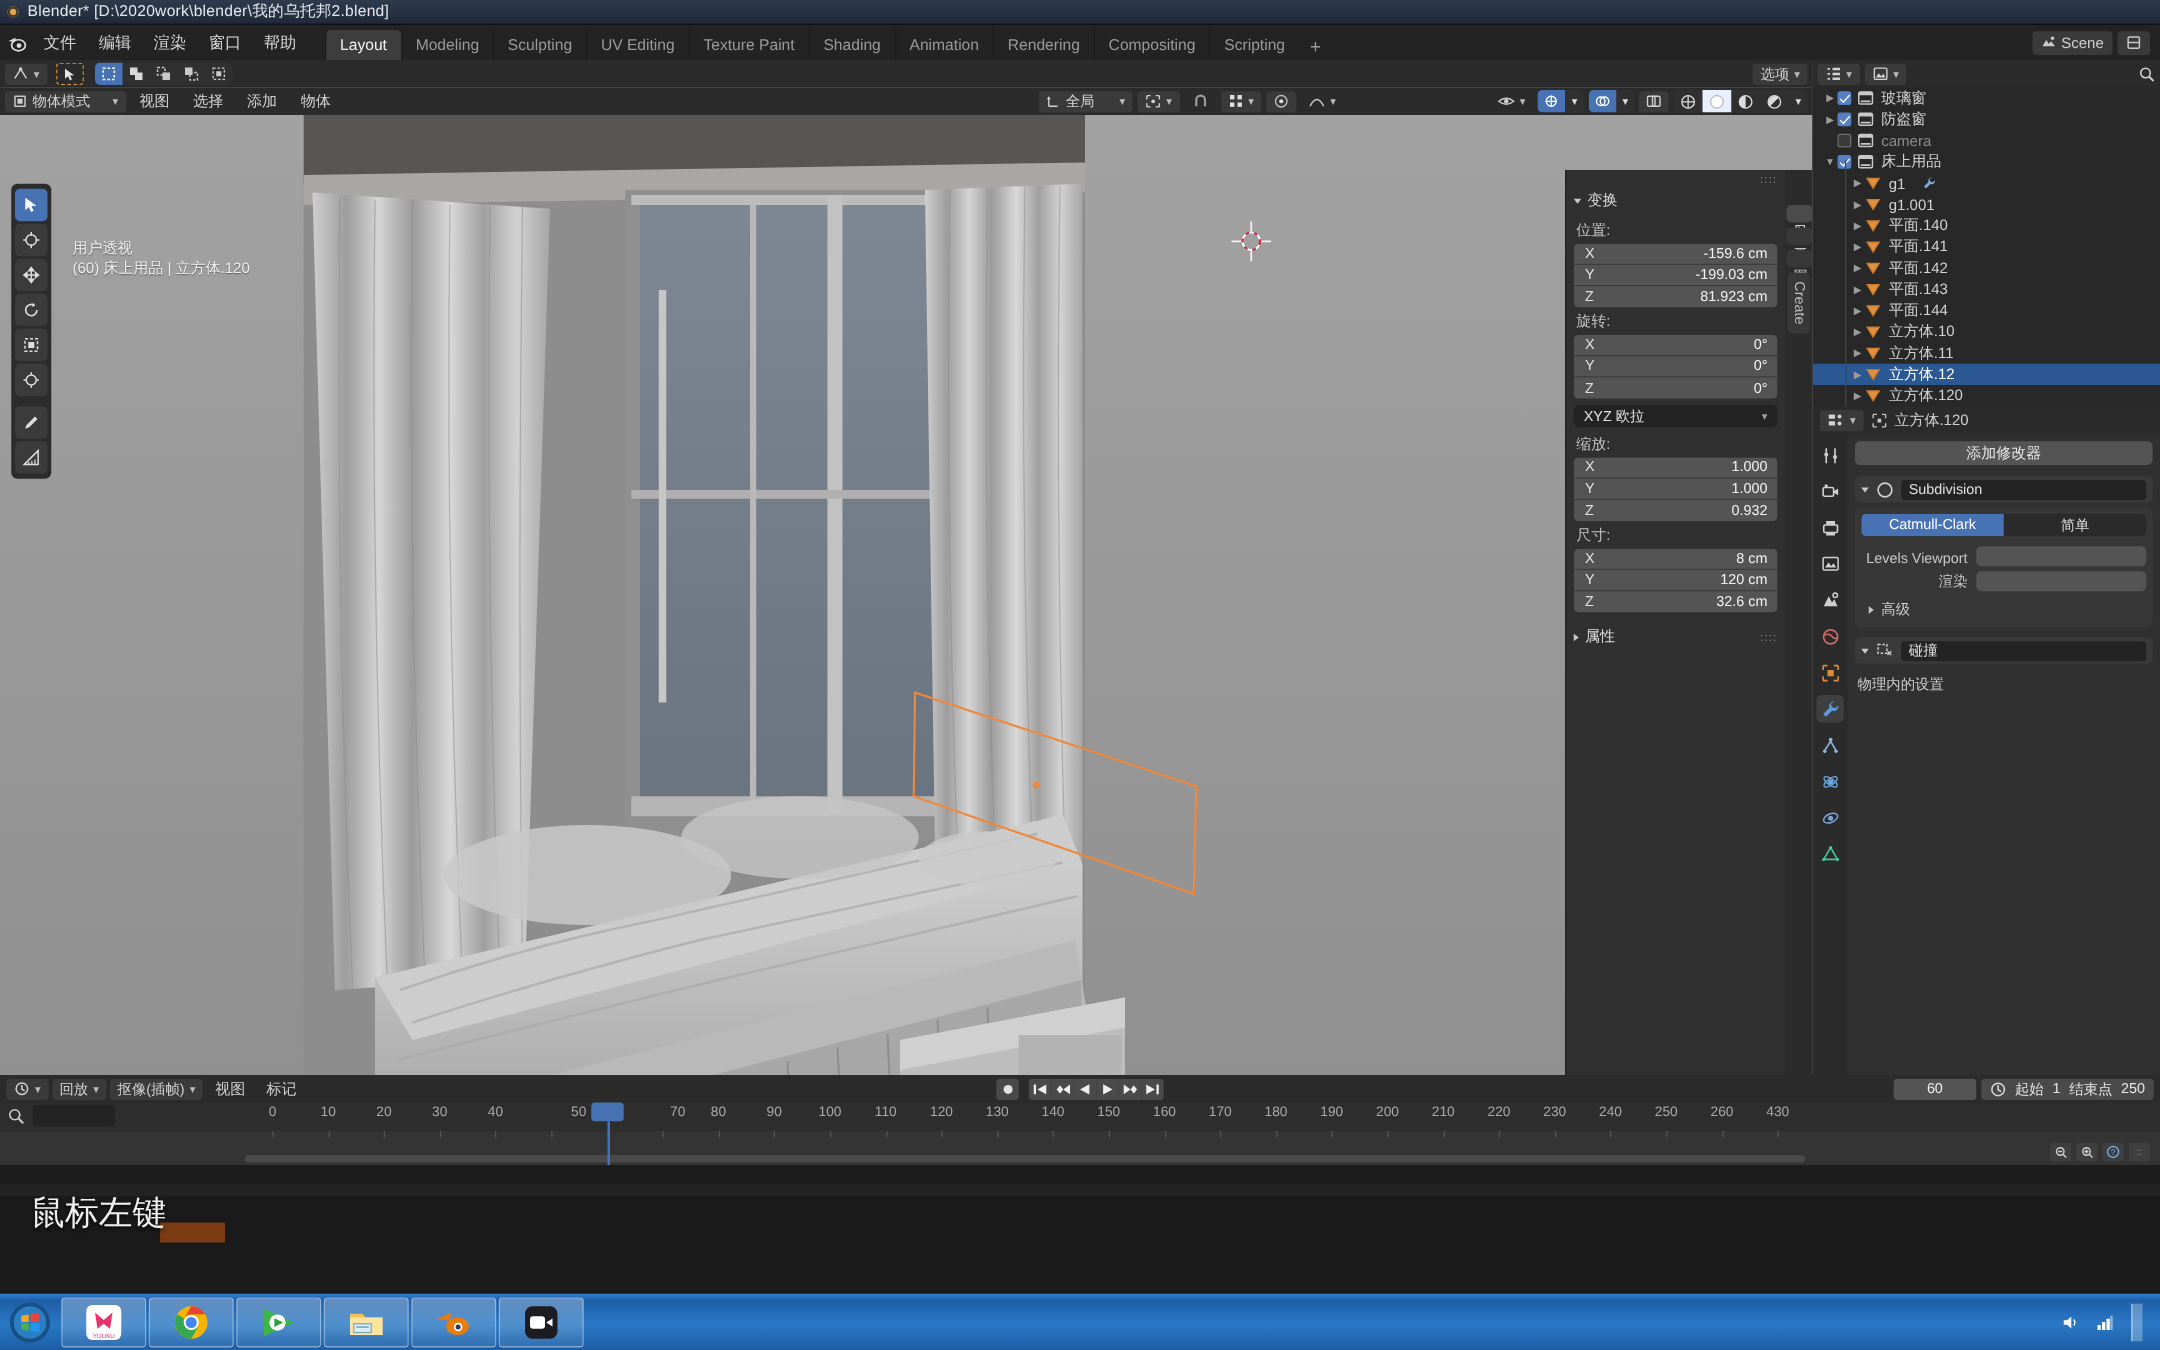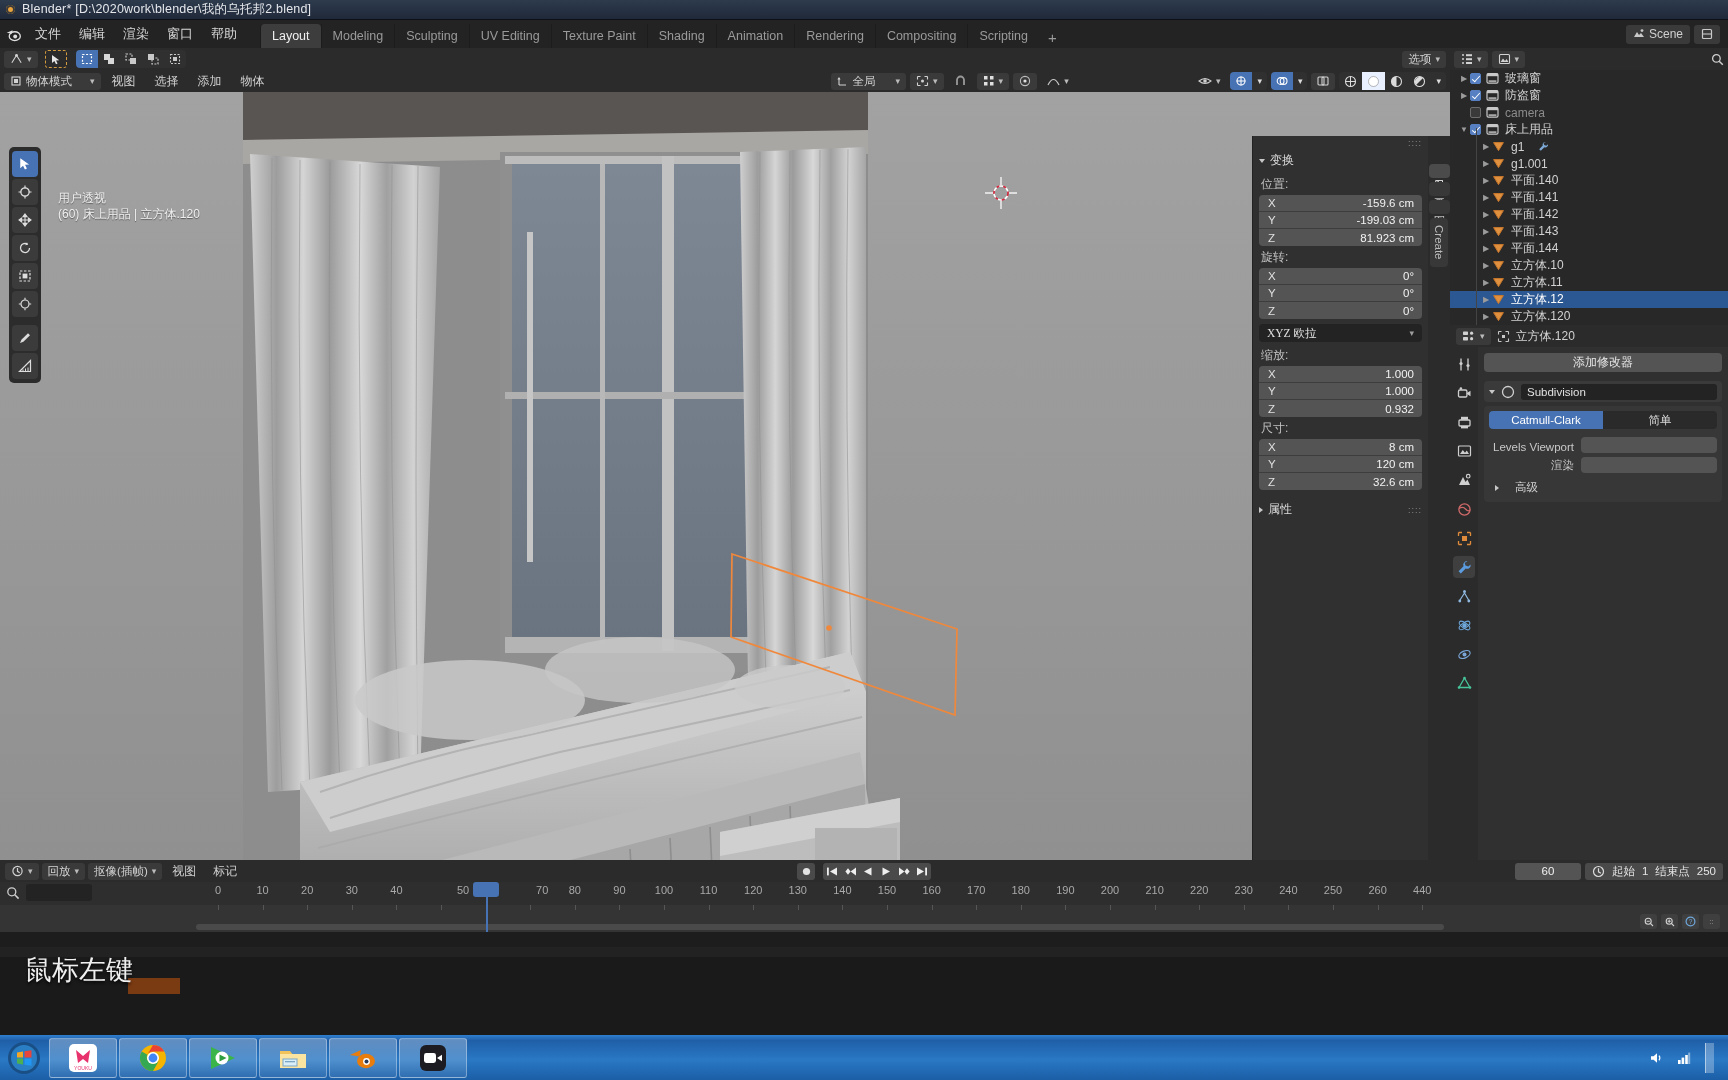--- a/index.html
+++ b/index.html
@@ -74,21 +74,21 @@
     color:#8a8a8a;font-size:9px;letter-spacing:1px;}
   .np-sec{display:flex;align-items:center;gap:5px;font-size:12px;color:#dcdcdc;padding:2px 6px 4px;}
   .np-lbl{font-size:12px;color:#c2c2c2;padding:3px 8px 2px;}
   .np-rowgrp{margin:0 6px;border-radius:4px;overflow:hidden;}
   .np-row{display:flex;align-items:center;height:17px;background:#545454;
     border-bottom:1px solid #3d3d3d;position:relative;}
   .np-row:last-child{border-bottom:none;}
   .np-k{font-size:11.5px;color:#e0e0e0;padding-left:9px;}
   .np-v{font-size:11.5px;color:#f2f2f2;margin-left:auto;padding-right:8px;}
   .np-drop{margin:5px 6px 2px;height:18px;background:#232323;border-radius:4px;display:flex;
-    align-items:center;padding:0 8px;font-size:11.5px;color:#e0e0e0;font-family:Liberation Serif, serif;}
+    align-items:center;padding:0 8px;font-size:11.5px;color:#e0e0e0;}
   .np-drop span.c{margin-left:auto;color:#9e9e9e;font-size:9px;}
   .np-tri{width:0;height:0;border-left:4px solid #c8c8c8;border-top:3.5px solid transparent;
     border-bottom:3.5px solid transparent;}
   .np-tri.dn{border:none;border-top:4px solid #c8c8c8;border-left:3.5px solid transparent;
     border-right:3.5px solid transparent;}
 
   
   .ntabs{position:absolute;right:0;top:44px;width:22px;bottom:0;background:#2b2b2b;z-index:7;
     display:flex;flex-direction:column;align-items:center;padding-top:28px;gap:4px;}
   .ntab{writing-mode:vertical-rl;font-size:11.5px;color:#bdbdbd;background:#383838;
@@ -128,21 +128,21 @@
   .mod-name{background:#232323;border-radius:3px;height:16px;flex:1;display:flex;align-items:center;
     padding:0 6px;font-size:11.5px;color:#e0e0e0;}
   .mod-box{background:#373737;border-radius:4px;padding:5px;margin-bottom:8px;}
   .mod-seg{display:flex;background:#2a2a2a;border-radius:4px;overflow:hidden;height:18px;margin-bottom:7px;}
   .mod-seg div{flex:1;display:flex;align-items:center;justify-content:center;font-size:11.5px;color:#dcdcdc;}
   .mod-seg div.on{background:#4772b3;color:#fff;}
   .mod-fld{display:flex;align-items:flex-end;height:17px;margin-bottom:3px;}
   .mod-fld .lb{font-size:11.5px;color:#c8c8c8;width:92px;text-align:right;padding-right:7px;}
   .mod-fld .vl{flex:1;background:#545454;border-radius:4px;height:16px;display:flex;align-items:center;
     justify-content:center;font-size:11.5px;color:#f0f0f0;}
-  .mod-adv{display:flex;align-items:center;gap:16px;font-size:11.5px;color:#cfcfcf;padding:4px 0 2px 6px;}
+  .mod-adv{display:flex;align-items:center;gap:6px;font-size:11.5px;color:#cfcfcf;padding:4px 0 2px 6px;}
   .pr-sub{font-size:11.5px;color:#cdcdcd;padding:5px 2px;}
 
   
   .timeline{position:absolute;left:0;top:860px;width:1728px;height:72px;background:#282828;}
   .tl-head{height:22px;background:#2b2b2b;display:flex;align-items:center;gap:3px;padding:0 5px;}
   .tl-m{font-size:12px;color:#d0d0d0;padding:2px 7px;}
   .tl-chip{height:17px;background:#3a3a3a;border-radius:3px;display:flex;align-items:center;
     padding:0 6px;font-size:11.5px;color:#d2d2d2;gap:4px;}
   .tl-ctr{position:absolute;left:50%;transform:translateX(-50%);display:flex;gap:3px;align-items:center;}
   .pbtn{width:18px;height:17px;background:#4a4a4a;display:flex;align-items:center;justify-content:center;}
@@ -1050,20 +1050,31 @@
             <span class="lb">渲染</span>
             <span class="vl"></span>
           </div>
           <div class="mod-adv">
             <span class="np-tri"></span>
             <span>高级</span>
           </div>
         </div>
       </div>
 
+      <div>
+        <div class="mod-hd">
+          <span class="np-tri dn"></span>
+          <svg width="14" height="14" viewBox="0 0 14 14">
+              <rect x="1.5" y="1.5" width="7" height="7" fill="none" stroke="#d0d0d0" stroke-width="1.2" stroke-dasharray="2 1.4"></rect>
+              <path d="M9 7l3 3M9 10l3-3" stroke="#d0d0d0" stroke-width="1.1"></path>
+            </svg>
+          <span class="mod-name">碰撞</span>
+        </div>
+        <div class="pr-sub">物理内的设置</div>
+      </div>
     </div>
   </div>
 
   <div class="timeline">
     <div class="tl-head">
       <div class="tl-chip">
         <svg width="13" height="12" viewBox="0 0 13 12">
             <circle cx="6.5" cy="6" r="4.6" fill="none" stroke="#d2d2d2" stroke-width="1.2"></circle>
             <path d="M6.5 3v3.3l2.2 1.4" stroke="#d2d2d2" stroke-width="1.2" fill="none"></path>
           </svg>
@@ -1160,21 +1171,21 @@
         <div class="tick" style="left: 976.2px;">170</div>
         <div class="tick" style="left: 1020.8px;">180</div>
         <div class="tick" style="left: 1065.4px;">190</div>
         <div class="tick" style="left: 1110px;">200</div>
         <div class="tick" style="left: 1154.6px;">210</div>
         <div class="tick" style="left: 1199.2px;">220</div>
         <div class="tick" style="left: 1243.8px;">230</div>
         <div class="tick" style="left: 1288.4px;">240</div>
         <div class="tick" style="left: 1333px;">250</div>
         <div class="tick" style="left: 1377.6px;">260</div>
-        <div class="tick" style="left: 1422.2px;">440</div>
+        <div class="tick" style="left: 1422.2px;">430</div>
       </div>
     <div class="tl-body">
         <div style="position: absolute; top: 0px; width: 1px; height: 5px; background: rgb(86, 86, 86); left: 218px;"></div>
         <div style="position: absolute; top: 0px; width: 1px; height: 5px; background: rgb(86, 86, 86); left: 262.6px;"></div>
         <div style="position: absolute; top: 0px; width: 1px; height: 5px; background: rgb(86, 86, 86); left: 307.2px;"></div>
         <div style="position: absolute; top: 0px; width: 1px; height: 5px; background: rgb(86, 86, 86); left: 351.8px;"></div>
         <div style="position: absolute; top: 0px; width: 1px; height: 5px; background: rgb(86, 86, 86); left: 396.4px;"></div>
         <div style="position: absolute; top: 0px; width: 1px; height: 5px; background: rgb(86, 86, 86); left: 441px;"></div>
         <div style="position: absolute; top: 0px; width: 1px; height: 5px; background: rgb(86, 86, 86); left: 485.6px;"></div>
         <div style="position: absolute; top: 0px; width: 1px; height: 5px; background: rgb(86, 86, 86); left: 530.2px;"></div>

